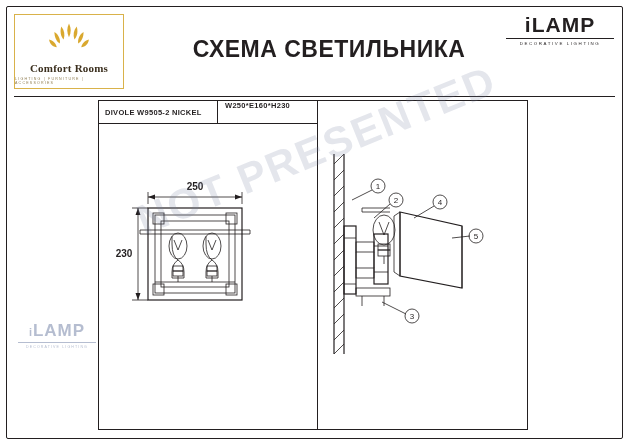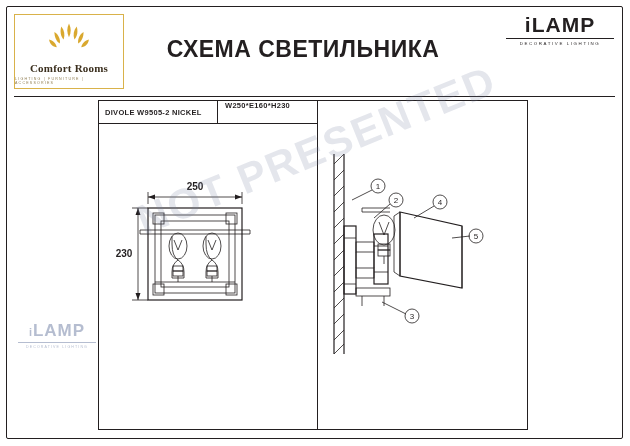--- a/index.html
+++ b/index.html
@@ -61,21 +61,21 @@
   .brand-left .sub {
     font-size: 3.6px;
     letter-spacing: 1.2px;
     color: #8d7a4e;
     margin-top: 3px;
     text-transform: uppercase;
   }
 
   .title {
     position: absolute;
-    left: 113px;
+    left: 139px;
     top: 36px;
     width: 380px;
     text-align: center;
     font-size: 23px;
     font-weight: bold;
     letter-spacing: .5px;
     color: #231f20;
     font-family: "Liberation Sans", sans-serif;
   }
 

